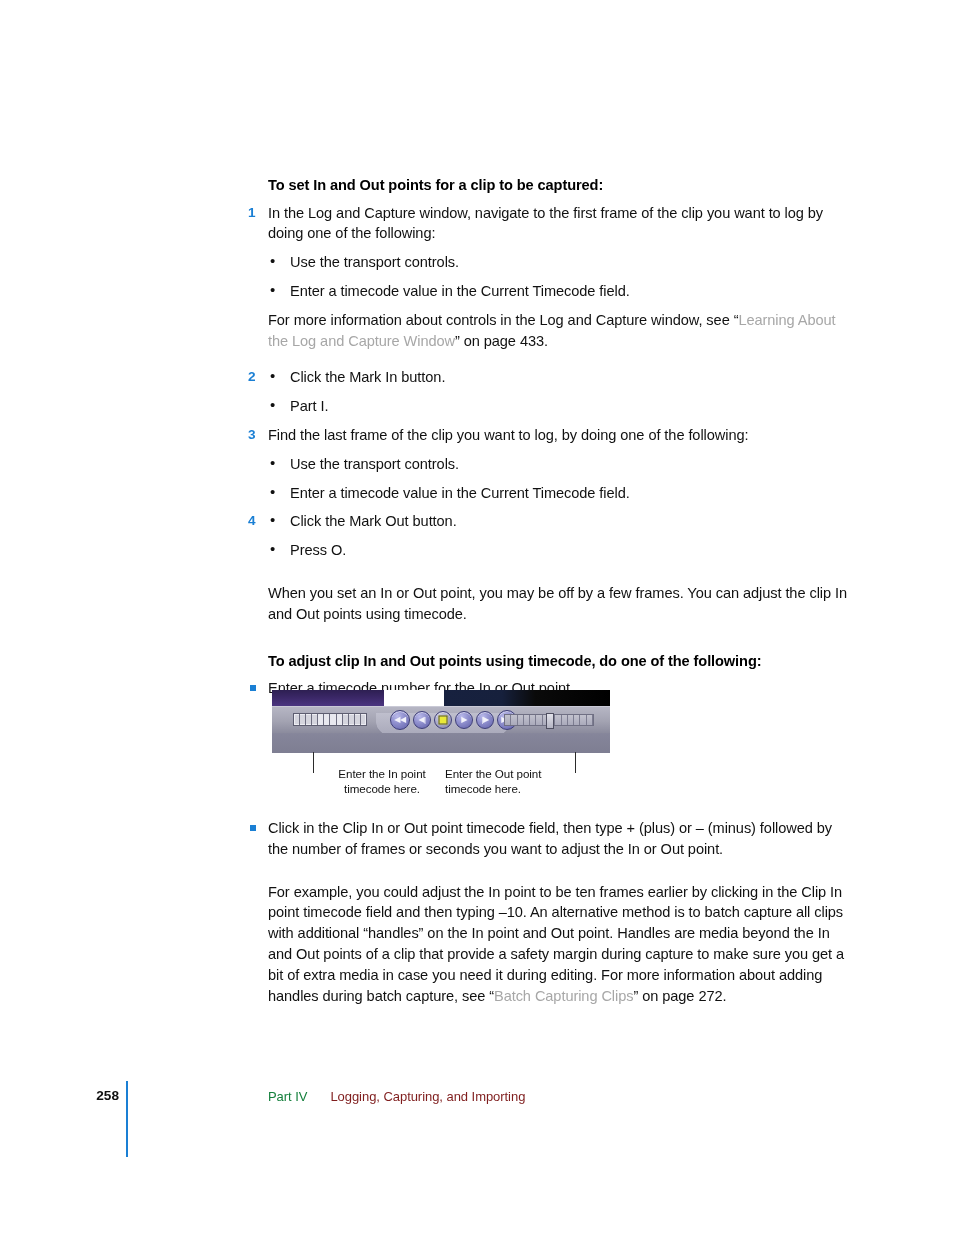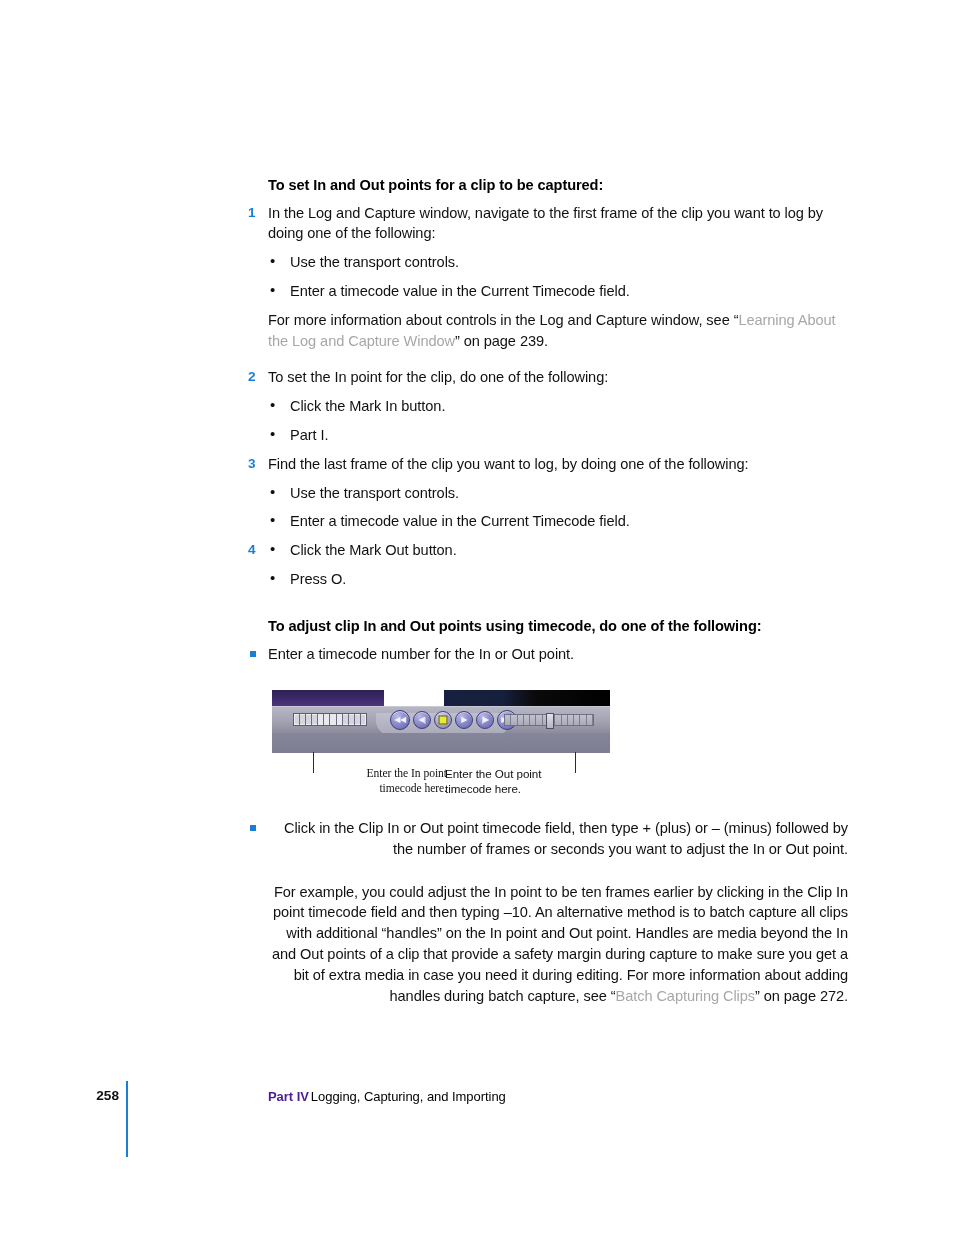--- a/index.html
+++ b/index.html
@@ -364,22 +364,22 @@
     color: #111111;
   }
   .footline {
     position: absolute;
     left: 268px;
     top: 1073px;
     font-size: 13px;
     color: #111111;
     letter-spacing: -0.05px;
   }
-  .footline .part { font-weight: bold; color: #4c1d95; }
-  .footline .ftxt { color: #000000; margin-left: 2px; }
+  .footline .part { font-weight: normal; color: #15803d; }
+  .footline .ftxt { color: #7f1d1d; margin-left: 23px; }
 </style>
 </head>
 <body>
 
 <div class="page">
 
   <div class="content">
 
     <div class="heading">To set In and Out points for a clip to be captured:</div>
 
@@ -388,25 +388,24 @@
       <span>In the Log and Capture window, navigate to the first frame of the clip you want to log by doing one of the following:</span>
     </div>
     <div class="sub">
       <span class="dot">•</span>
       <span>Use the transport controls.</span>
     </div>
     <div class="sub">
       <span class="dot">•</span>
       <span>Enter a timecode value in the Current Timecode field.</span>
     </div>
-    <div class="para"><span>For more information about controls in the Log and Capture window, see “</span><span class="xref">Learning About the Log and Capture Window</span><span>” on page 239.</span></div>
+    <div class="para"><span>For more information about controls in the Log and Capture window, see “</span><span class="xref">Learning About the Log and Capture Window</span><span>” on page 433.</span></div>
 
     <div class="step" style="margin-top:16px;">
       <span class="num">2</span>
-      <span>To set the In point for the clip, do one of the following:</span>
     </div>
     <div class="sub">
       <span class="dot">•</span>
       <span>Click the Mark In button.</span>
     </div>
     <div class="sub">
       <span class="dot">•</span>
       <span>Part I.</span>
     </div>
 
@@ -428,20 +427,21 @@
     </div>
     <div class="sub">
       <span class="dot">•</span>
       <span>Click the Mark Out button.</span>
     </div>
     <div class="sub">
       <span class="dot">•</span>
       <span>Press O.</span>
     </div>
 
+    <div class="para gap">When you set an In or Out point, you may be off by a few frames. You can adjust the clip In and Out points using timecode.</div>
 
     <div class="heading second">To adjust clip In and Out points using timecode, do one of the following:</div>
 
     <div class="sqitem">
       <span class="sq"></span>
       <span>Enter a timecode number for the In or Out point.</span>
     </div>
 
   </div>
 
@@ -514,33 +514,33 @@
             <div class="knob"></div>
           </div>
         </div>
 
       </div>
     </div>
 
     <div class="leader" style="left:41px; top:62px; height:21px;"></div>
     <div class="leader" style="left:303px; top:62px; height:21px;"></div>
 
-    <div class="callout" style="left:45px; top:76px; width:130px; text-align:right;font-family:Liberation Serif, serif;">
+    <div class="callout" style="left:45px; top:76px; width:130px; text-align:center;">
       <div>Enter the In point</div>
       <div>timecode here.</div>
     </div>
 
     <div class="callout" style="left:173px; top:76px; width:127px; text-align:left;">
       <div>Enter the Out point</div>
       <div>timecode here.</div>
     </div>
 
   </div>
 
-  <div class="content" style="top:800px;text-align:right;">
+  <div class="content" style="top:800px;">
     <div class="sqitem">
       <span class="sq"></span>
       <span>Click in the Clip In or Out point timecode field, then type + (plus) or – (minus) followed by the number of frames or seconds you want to adjust the In or Out point.</span>
     </div>
     <div class="para gap"><span>For example, you could adjust the In point to be ten frames earlier by clicking in the Clip In point timecode field and then typing –10. An alternative method is to batch capture all clips with additional “handles” on the In point and Out point. Handles are media beyond the In and Out points of a clip that provide a safety margin during capture to make sure you get a bit of extra media in case you need it during editing. For more information about adding handles during batch capture, see “</span><span class="xref">Batch Capturing Clips</span><span>” on page 272.</span></div>
   </div>
 
   <div class="footrule"></div>
   <div class="folio">258</div>
   <div class="footline">

